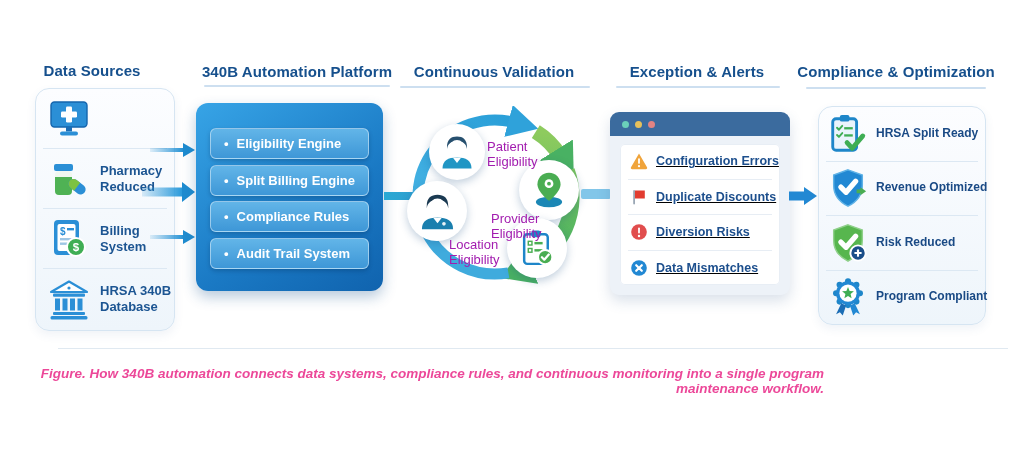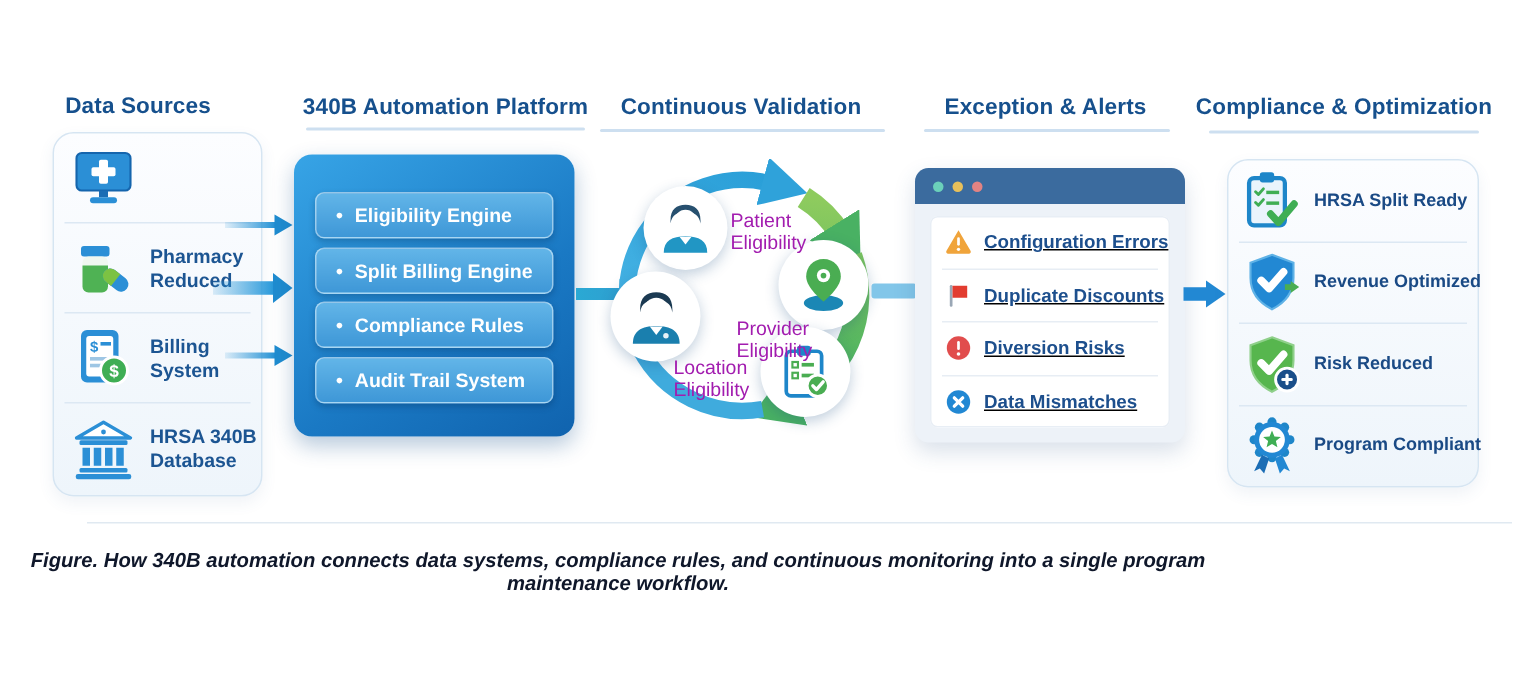--- a/index.html
+++ b/index.html
@@ -57,22 +57,22 @@
              display:flex;align-items:center;gap:6px;padding-left:12px;}
   .dot{width:7px;height:7px;border-radius:50%;}
   .alert-inner{position:absolute;left:10px;right:10px;top:32px;bottom:10px;background:#fff;border-radius:5px;
                box-shadow:inset 0 0 0 1px #e8eef5;display:flex;flex-direction:column;justify-content:space-evenly;}
   .al-row{height:35px;display:flex;align-items:center;gap:8px;padding-left:10px;text-decoration:underline;}
   .al-label{font-size:12.5px;font-weight:bold;color:#1d4f8d;white-space:nowrap;}
   .al-divider{height:1px;background:#e7edf4;margin:0 8px;}
 
   
   .bottom-rule{position:absolute;left:58px;top:348px;width:950px;height:1px;background:#e0e9f1;}
-  .caption{position:absolute;left:0;top:366px;width:824px;text-align:center;
-           font-size:13.5px;font-style:italic;font-weight:600;color:#0f172a;}
+  .caption{position:absolute;left:0;top:366px;width:824px;text-align:right;
+           font-size:13.5px;font-style:italic;font-weight:600;color:#ec4899;}
 
   .icon{display:inline-flex;align-items:center;justify-content:center;flex:0 0 auto;}
   svg{display:block;}
   svg text{font-family:"Liberation Sans",sans-serif;}
 </style>
 </head>
 <body>
 
 <div class="stage">
 

